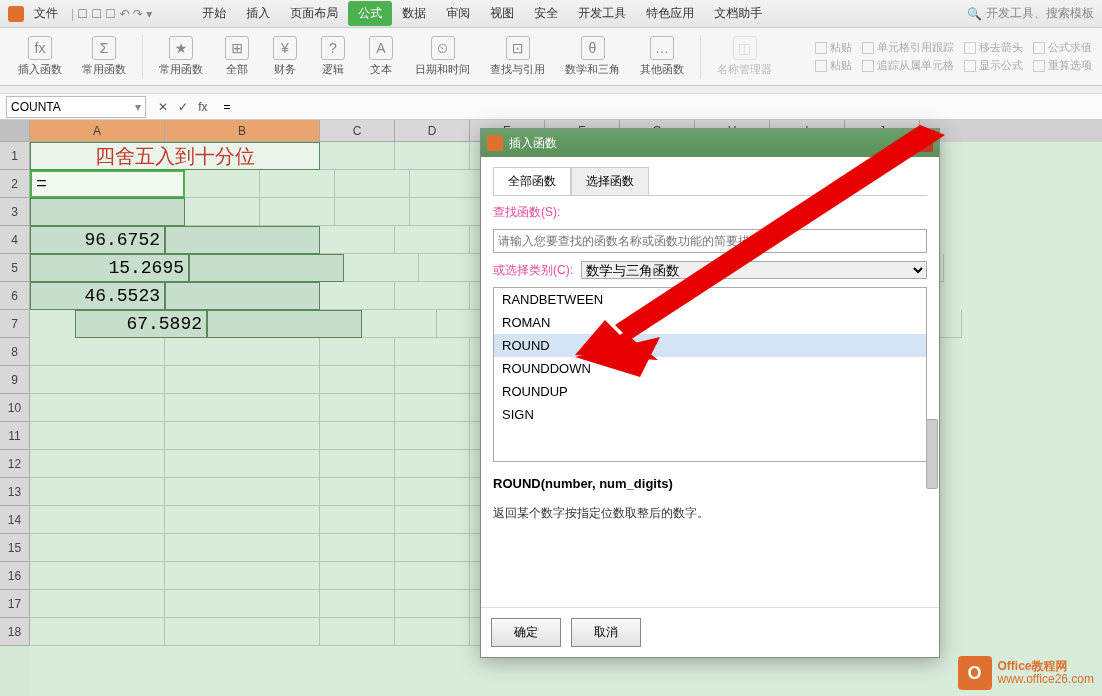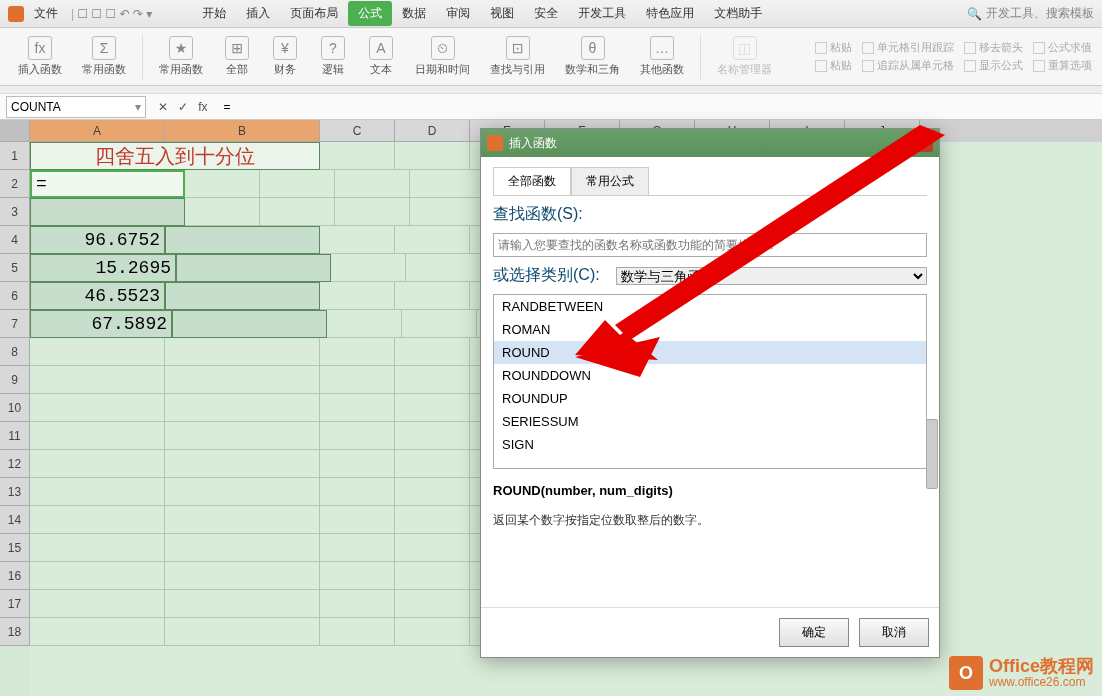--- a/index.html
+++ b/index.html
@@ -76,40 +76,40 @@
     background:#fff;border:1px solid #888;box-shadow:0 4px 20px rgba(0,0,0,0.3);
     display:flex;flex-direction:column;
   }
   .dialog-title{height:28px;background:linear-gradient(#6aa06a,#5a905a);color:#fff;display:flex;align-items:center;padding:0 6px;gap:6px;}
   .dialog-title .ticon{width:16px;height:16px;background:#e07030;border-radius:2px;}
   .dialog-title .close{margin-left:auto;width:26px;height:18px;background:#c0392b;color:#fff;display:flex;align-items:center;justify-content:center;border-radius:2px;cursor:pointer;font-size:11px;}
   .dialog-body{flex:1;padding:10px 12px;display:flex;flex-direction:column;gap:8px;}
   .tabs{display:flex;border-bottom:1px solid #ccc;}
   .tab{padding:5px 14px;border:1px solid #ccc;border-bottom:none;background:#eee;cursor:pointer;}
   .tab.active{background:#fff;}
-  .field-label{font-size:16px;color:#0c4a6e;}
+  .field-label{font-size:12px;color:#ec4899;}
   .text-input{width:100%;height:24px;border:1px solid #aaa;padding:0 4px;font-size:12px;color:#888;}
-  .combo{display:flex;gap:16px;align-items:center;}
+  .combo{display:flex;gap:8px;align-items:center;}
   .combo select{flex:1;height:18px;border:1px solid #aaa;}
   .func-list{border:1px solid #aaa;height:175px;overflow-y:auto;background:#fff;}
   .func-item{padding:4px 8px;cursor:pointer;font-size:13px;font-family:Arial;}
   .func-item.selected{background:#d4e4f4;}
   .func-sig{font-weight:bold;font-size:13px;margin-top:6px;font-family:Arial;}
   .func-desc{font-size:12px;color:#333;margin-top:6px;}
-  .dialog-buttons{display:flex;justify-content:flex-end;gap:10px;padding:10px;border-top:1px solid #ddd;}
+  .dialog-buttons{display:flex;gap:10px;padding:10px;border-top:1px solid #ddd;}
   .dlg-btn{padding:5px 22px;border:1px solid #888;background:linear-gradient(#fafafa,#e0e0e0);cursor:pointer;font-size:12px;}
 
   
   .arrow{position:absolute;pointer-events:none;z-index:50;}
 
   
   .watermark{position:absolute;right:8px;bottom:6px;display:flex;align-items:center;gap:6px;}
   .wm-icon{width:34px;height:34px;background:#e07030;border-radius:4px;display:flex;align-items:center;justify-content:center;color:#fff;font-weight:bold;font-size:18px;}
   .wm-text{display:flex;flex-direction:column;line-height:1.1;}
-  .wm-text .l1{color:#e07030;font-size:18px;font-weight:bold;}
+  .wm-text .l1{color:#e07030;font-size:12px;font-weight:bold;}
   .wm-text .l2{color:#e07030;font-size:12px;}
 
   .scrollbar-handle{position:absolute;right:1px;top:290px;width:12px;height:70px;background:#ccc;border:1px solid #aaa;border-radius:2px;}
 </style>
 </head>
 <body>
 
 <div class="menubar">
   <div class="menu-icon"></div>
   <span class="menu-item">文件</span>
@@ -313,21 +313,21 @@
         <div class="cell" style="width: 75px;"></div>
         <div class="cell" style="width: 75px;"></div>
         <div class="cell" style="width: 75px;"></div>
         <div class="cell" style="width: 75px;"></div>
         <div class="cell" style="width: 75px;"></div>
         <div class="cell" style="width: 75px;"></div>
         <div class="cell" style="width: 75px;"></div>
         <div class="cell" style="width: 75px;"></div>
       </div>
       <div class="grid-row">
-        <div class="cell data-cell" style="width: 146px;">15.2695</div>
+        <div class="cell data-cell" style="width: 159px;">15.2695</div>
         <div class="cell data-cell" style="width: 155px; justify-content: flex-start;"></div>
         <div class="cell" style="width: 75px;"></div>
         <div class="cell" style="width: 75px;"></div>
         <div class="cell" style="width: 75px;"></div>
         <div class="cell" style="width: 75px;"></div>
         <div class="cell" style="width: 75px;"></div>
         <div class="cell" style="width: 75px;"></div>
         <div class="cell" style="width: 75px;"></div>
         <div class="cell" style="width: 75px;"></div>
       </div>
@@ -337,21 +337,21 @@
         <div class="cell" style="width: 75px;"></div>
         <div class="cell" style="width: 75px;"></div>
         <div class="cell" style="width: 75px;"></div>
         <div class="cell" style="width: 75px;"></div>
         <div class="cell" style="width: 75px;"></div>
         <div class="cell" style="width: 75px;"></div>
         <div class="cell" style="width: 75px;"></div>
         <div class="cell" style="width: 75px;"></div>
       </div>
       <div class="grid-row">
-        <div class="cell data-cell" style="width: 142px;">67.5892</div>
+        <div class="cell data-cell" style="width: 132px; margin-left: 45px;">67.5892</div>
         <div class="cell data-cell" style="width: 155px; justify-content: flex-start;"></div>
         <div class="cell" style="width: 75px;"></div>
         <div class="cell" style="width: 75px;"></div>
         <div class="cell" style="width: 75px;"></div>
         <div class="cell" style="width: 75px;"></div>
         <div class="cell" style="width: 75px;"></div>
         <div class="cell" style="width: 75px;"></div>
         <div class="cell" style="width: 75px;"></div>
         <div class="cell" style="width: 75px;"></div>
       </div>
@@ -492,38 +492,37 @@
 
 <div class="dialog">
   <div class="dialog-title">
     <div class="ticon"></div>
     <span>插入函数</span>
     <div class="close">✕</div>
   </div>
   <div class="dialog-body">
     <div class="tabs">
       <div class="tab active">全部函数</div>
-      <div class="tab">常用公式</div>
+      <div class="tab">选择函数</div>
     </div>
     <div class="field-label">查找函数(S):</div>
     <input class="text-input" placeholder="请输入您要查找的函数名称或函数功能的简要描述…" style="">
     <div class="combo">
       <span class="field-label">或选择类别(C):</span>
       <select>
         <option>数学与三角函数</option>
       </select>
     </div>
     <div class="func-list" id="func-list">
       <div class="scrollbar-handle"></div>
     <div class="func-item">RANDBETWEEN</div>
         <div class="func-item">ROMAN</div>
         <div class="func-item selected">ROUND</div>
         <div class="func-item">ROUNDDOWN</div>
         <div class="func-item">ROUNDUP</div>
-        <div class="func-item">SERIESSUM</div>
         <div class="func-item">SIGN</div>
       </div>
     <div class="func-sig">ROUND(number, num_digits)</div>
     <div class="func-desc">返回某个数字按指定位数取整后的数字。</div>
   </div>
   <div class="dialog-buttons">
     <button class="dlg-btn">确定</button>
     <button class="dlg-btn">取消</button>
   </div>
 </div>

